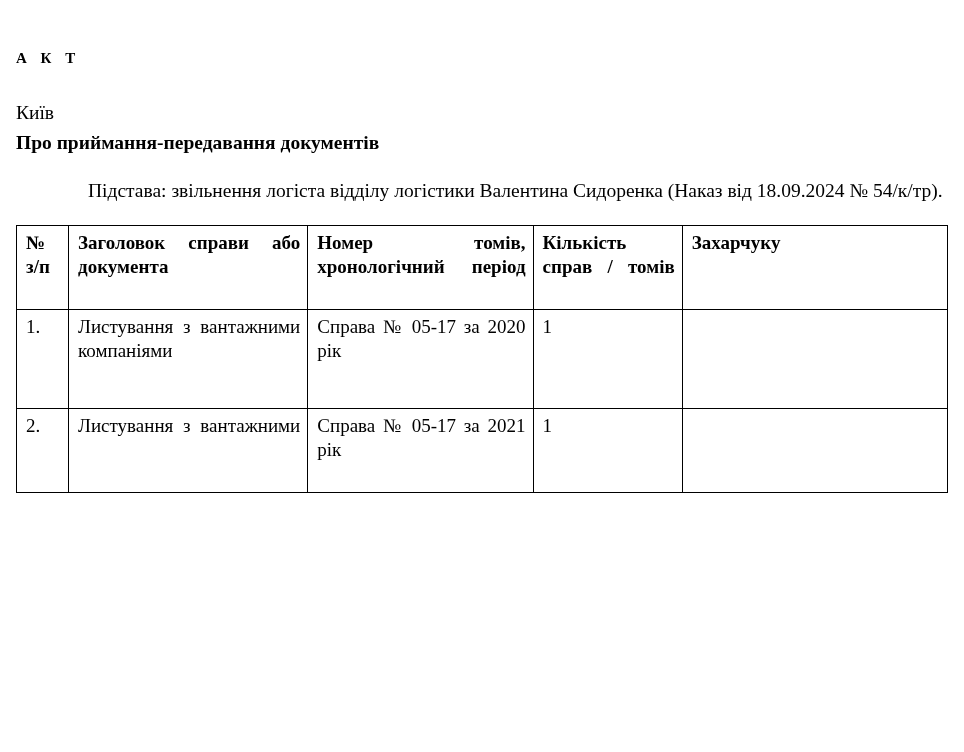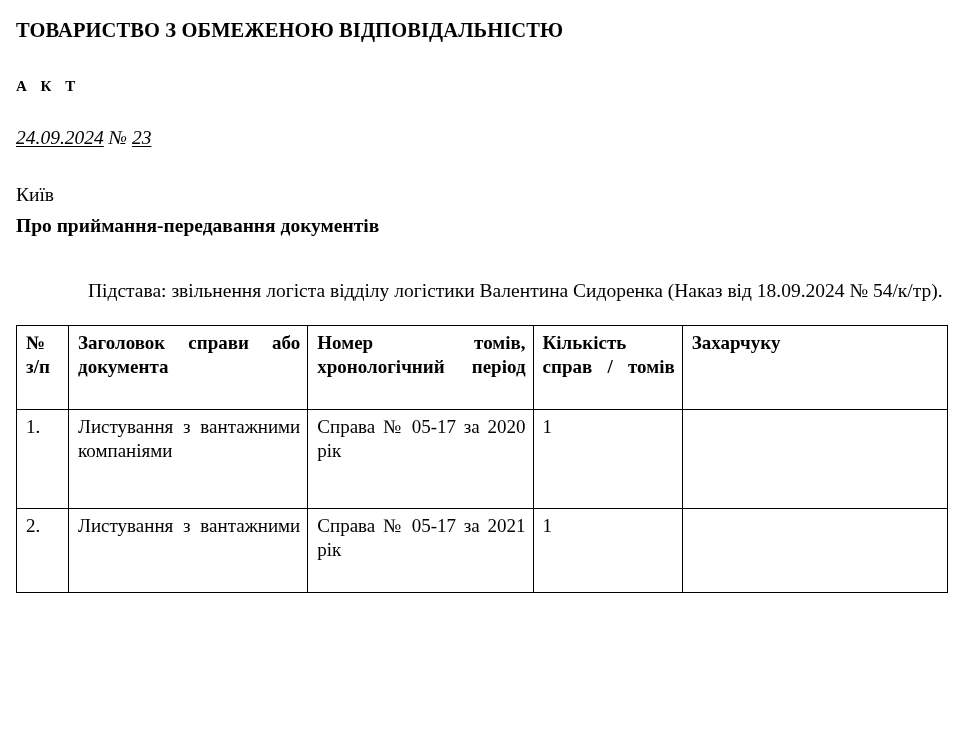--- a/index.html
+++ b/index.html
@@ -68,21 +68,21 @@
   }
   .subject {
     font-size: 19.5px;
     font-weight: bold;
     margin: 6px 0 0 0;
     line-height: 1.25;
   }
 
   
   .body-block {
-    margin-top: 40px;
+    margin-top: 22px;
   }
   .para {
     font-size: 19.5px;
     line-height: 1.30;
     text-align: justify;
     text-indent: 72px;
     margin: 0;
     hyphens: none;
   }
   .para + .para {
@@ -131,26 +131,24 @@
 
   tbody tr td { height: 87px; }
   tbody tr.row-last td { height: 68px; }
 </style>
 </head>
 <body>
 
 <div class="page">
 
   <div class="org-block">
-    <div class="org-line">ТОВАРИСТВО З ОБМЕЖЕНОЮ ВІДПОВІДАЛЬНІСТЮ</div>
   </div>
 
   <div class="doc-kind">А К Т</div>
 
-  <div class="date-line"><span class="u">24.09.2024</span><span class="nu">&nbsp;</span><span class="nu">№</span><span class="nu">&nbsp;</span><span class="u">23</span></div>
 
   <div class="place">Київ</div>
 
   <div class="subject">Про приймання-передавання документів</div>
 
   <div class="body-block">
     <p class="para">Підстава: звільнення логіста відділу логістики Валентина Сидоренка (Наказ від 18.09.2024 № 54/к/тр).</p>
   </div>
 
   <div class="tbl-wrap">

